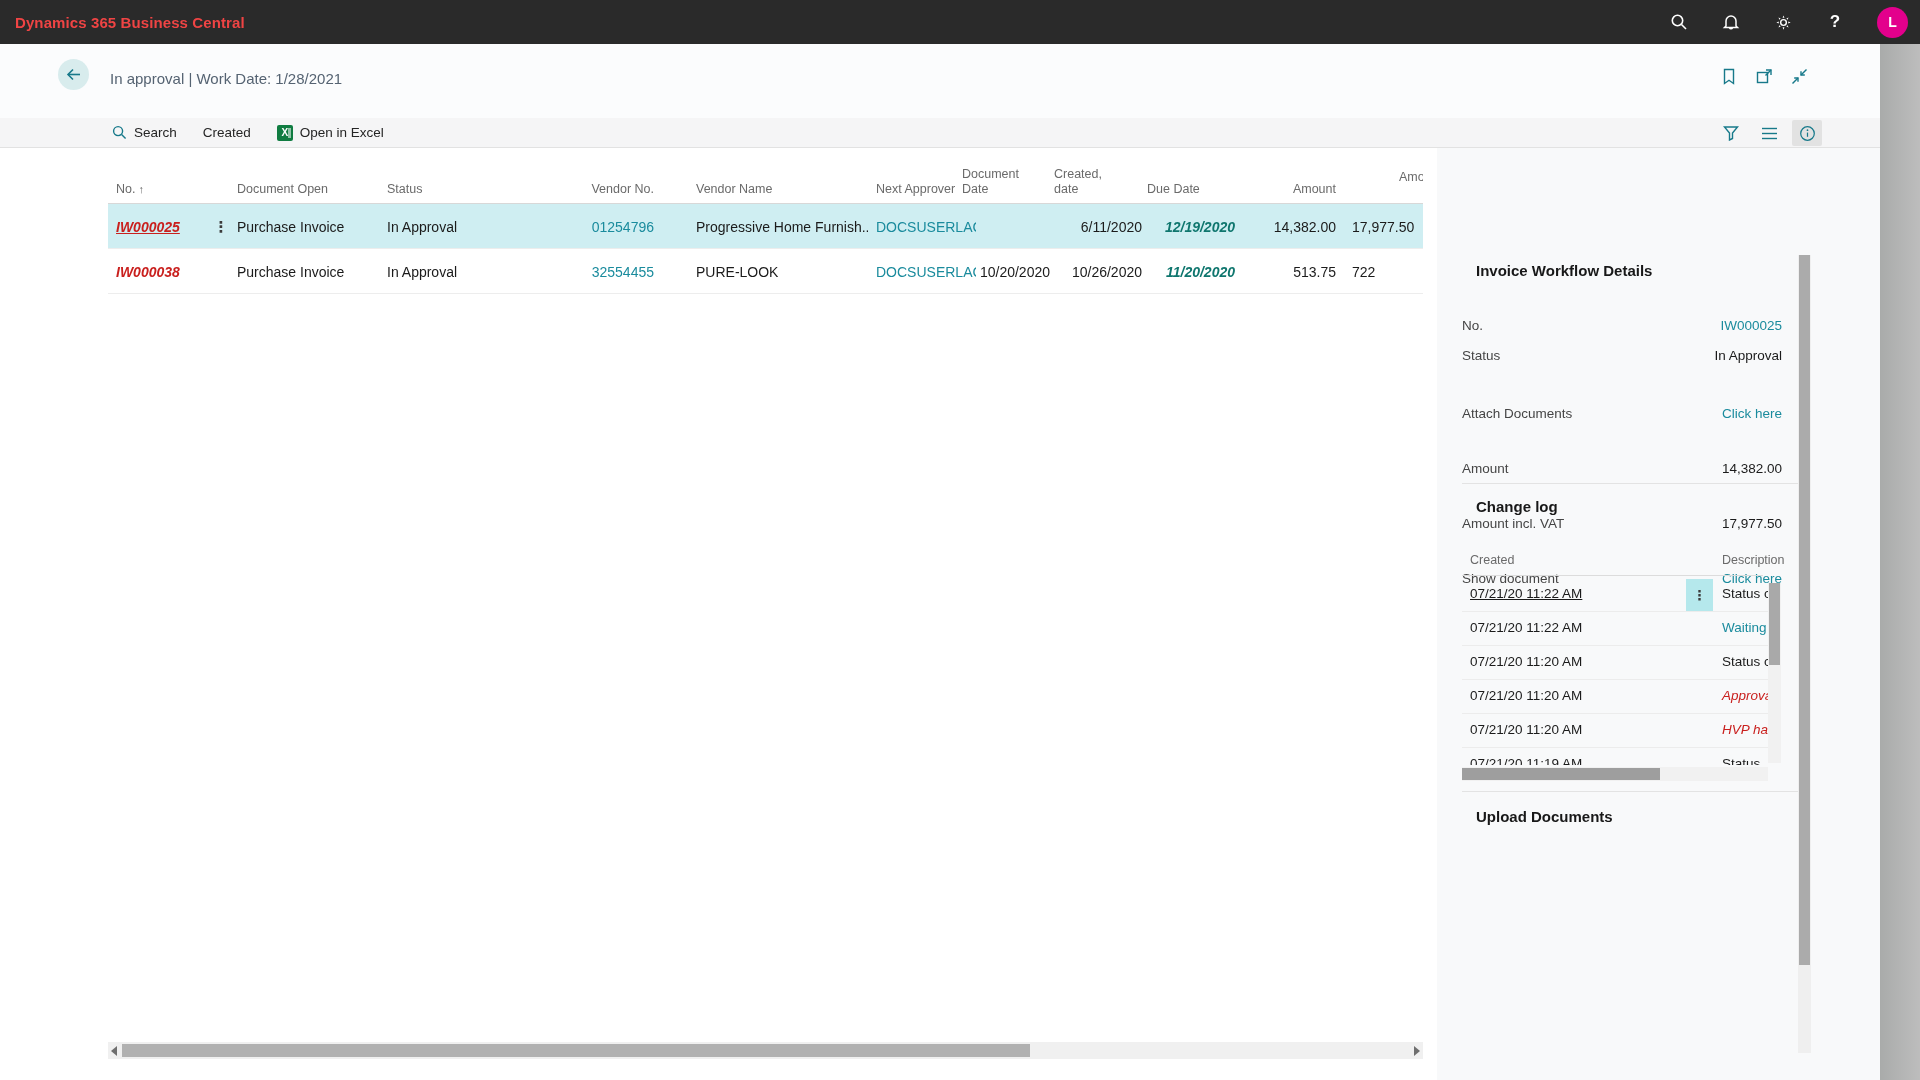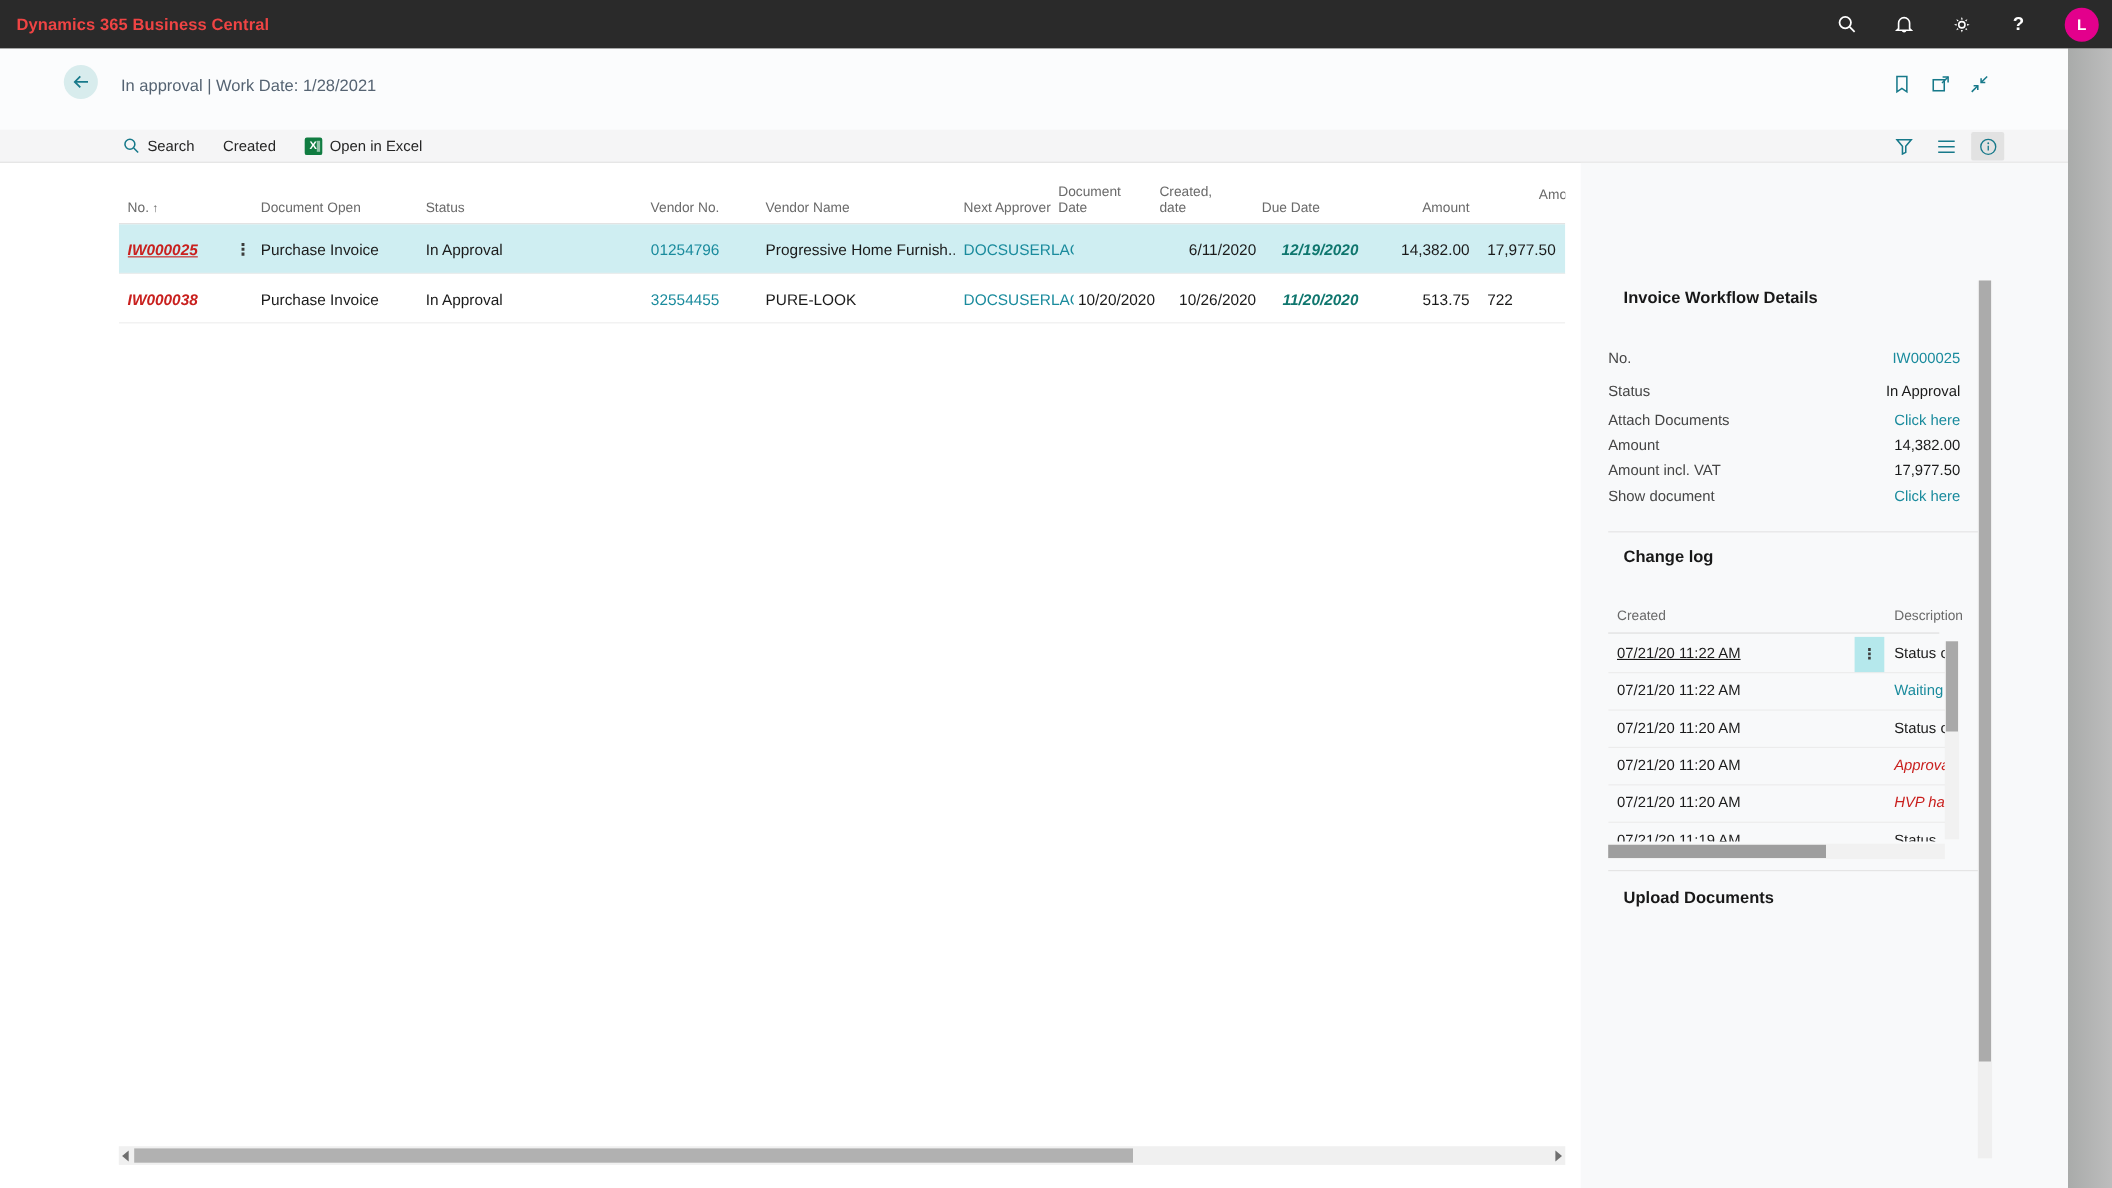--- a/index.html
+++ b/index.html
@@ -73,21 +73,21 @@
   
   .panel { position:absolute; left:1437px; top:104px; width:443px; height:932px; background:#f8f9fa; font-size:13.5px; }
   .tabs { position:absolute; left:0; top:62px; width:100%; height:42px; }
   .tab { position:absolute; top:8px; display:flex; align-items:center; gap:8px; cursor:pointer; }
   .tab.details { left:25px; font-weight:700; color:#252525; }
   .tab.attach { left:130px; color:#454545; }
   .tab-underline { position:absolute; left:25px; top:37px; width:76px; height:3px; background:#0e8494; }
   .p-title { position:absolute; left:39px; font-size:15px; font-weight:700; color:#181818; }
   .fields { position:absolute; left:25px; top:162px; width:320px; }
   .frow { display:flex; justify-content:space-between; align-items:center; }
-  .frow.tall { height:30px; } .frow.short { height:23px; }
+  .frow.tall { height:30px; } .frow.short { height:23px;margin-top:32px; }
   .flabel { color:#454545; }
   .fval { color:#1b1b1b; }
   .flink { color:#1a8b9d; cursor:pointer; }
   .divider { position:absolute; left:25px; width:338px; height:1px; background:#e3e3e3; }
 
   .clog-head { position:absolute; left:25px; top:405px; width:306px; color:#6a6a6a; font-size:12.5px; }
   .clog-head .ch1 { position:absolute; left:8px; } .clog-head .ch2 { position:absolute; left:260px; }
   .clog-headline { position:absolute; left:25px; top:427px; width:301px; height:1px; background:#dcdcdc; }
   .clog-rows { position:absolute; left:25px; top:430px; width:308px; height:187px; overflow:hidden; }
   .crow { position:relative; width:100%; height:34px; border-bottom:1px solid #ececec; }

